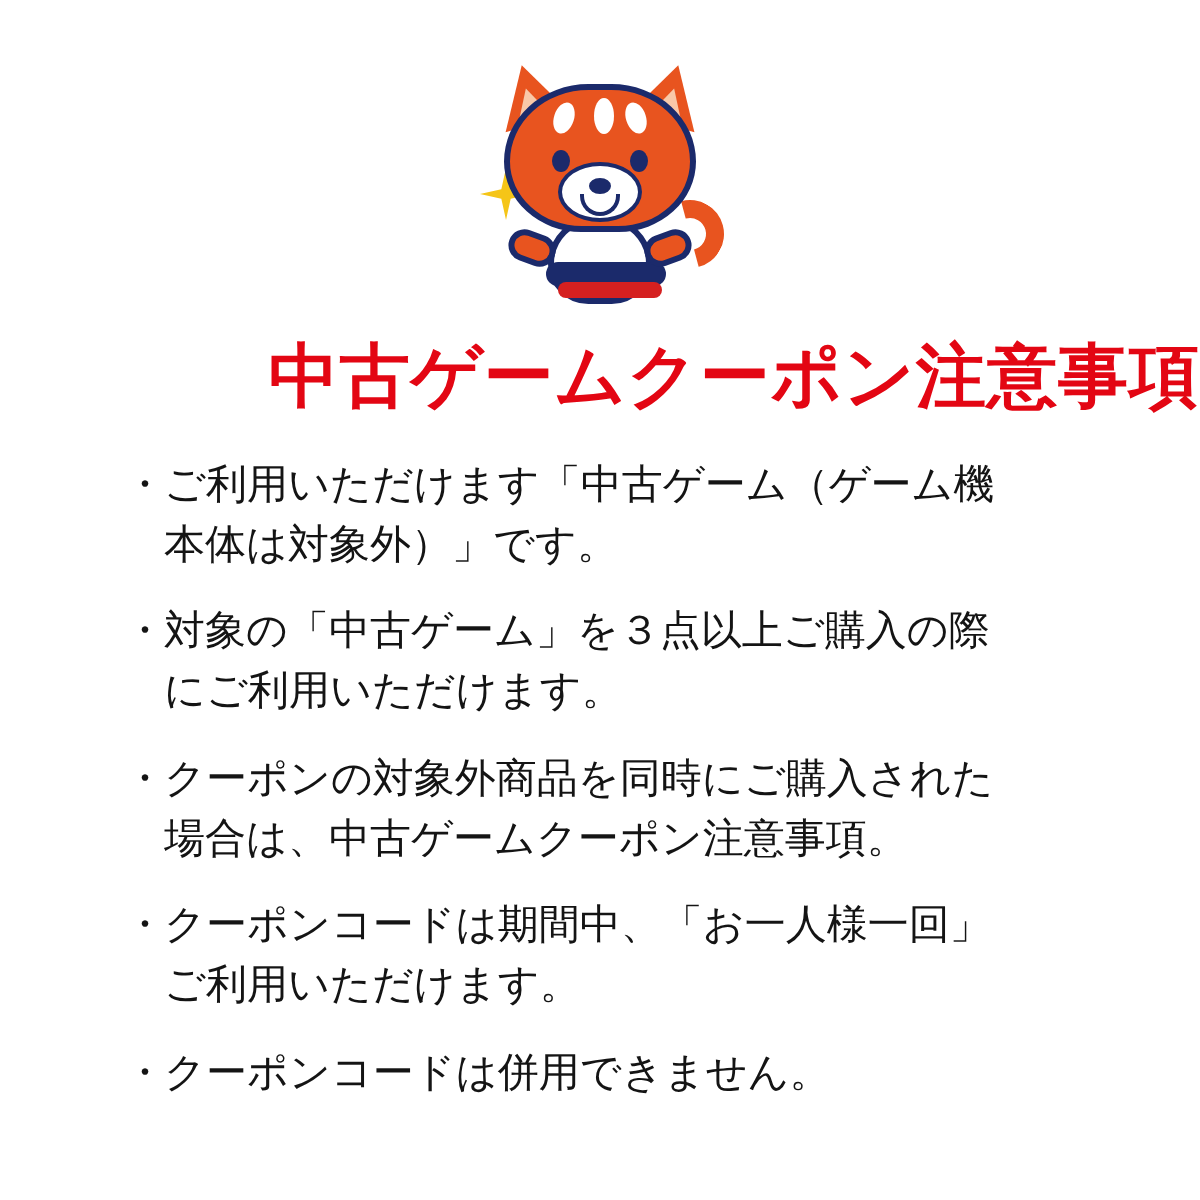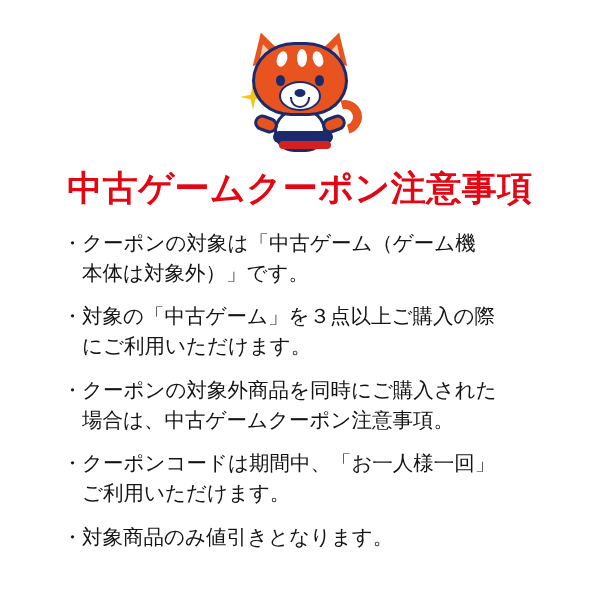--- a/index.html
+++ b/index.html
@@ -192,21 +192,21 @@
     background: #f5c518;
     clip-path: polygon(50% 0%, 59% 41%, 100% 50%, 59% 59%, 50% 100%, 41% 59%, 0% 50%, 41% 41%);
   }
 
   
   .heading {
     position: absolute;
     top: 165px;
     left: 0;
     width: 600px;
-    text-align: center;
+    text-align: right;
     color: #e30613;
     font-size: 35px;
     font-weight: bold;
     letter-spacing: 0.5px;
     white-space: nowrap;
   }
 
   
   .notes {
     position: absolute;
@@ -266,21 +266,21 @@
       </div>
     </div>
   </div>
 
   <div class="heading">中古ゲームクーポン注意事項</div>
 
   <div class="notes">
 
     <div class="note">
       <span class="note-bullet">・</span>
-      <span class="note-text">クーポンの対象は「中古ゲーム（ゲーム機
+      <span class="note-text">ご利用いただけます「中古ゲーム（ゲーム機
 本体は対象外）」です。</span>
     </div>
 
     <div class="note">
       <span class="note-bullet">・</span>
       <span class="note-text">対象の「中古ゲーム」を３点以上ご購入の際
 にご利用いただけます。</span>
     </div>
 
     <div class="note">
@@ -290,17 +290,17 @@
     </div>
 
     <div class="note">
       <span class="note-bullet">・</span>
       <span class="note-text">クーポンコードは期間中、「お一人様一回」
 ご利用いただけます。</span>
     </div>
 
     <div class="note">
       <span class="note-bullet">・</span>
-      <span class="note-text">対象商品のみ値引きとなります。</span>
+      <span class="note-text">クーポンコードは併用できません。</span>
     </div>
 
   </div>
 </div>
 
 </body></html>

